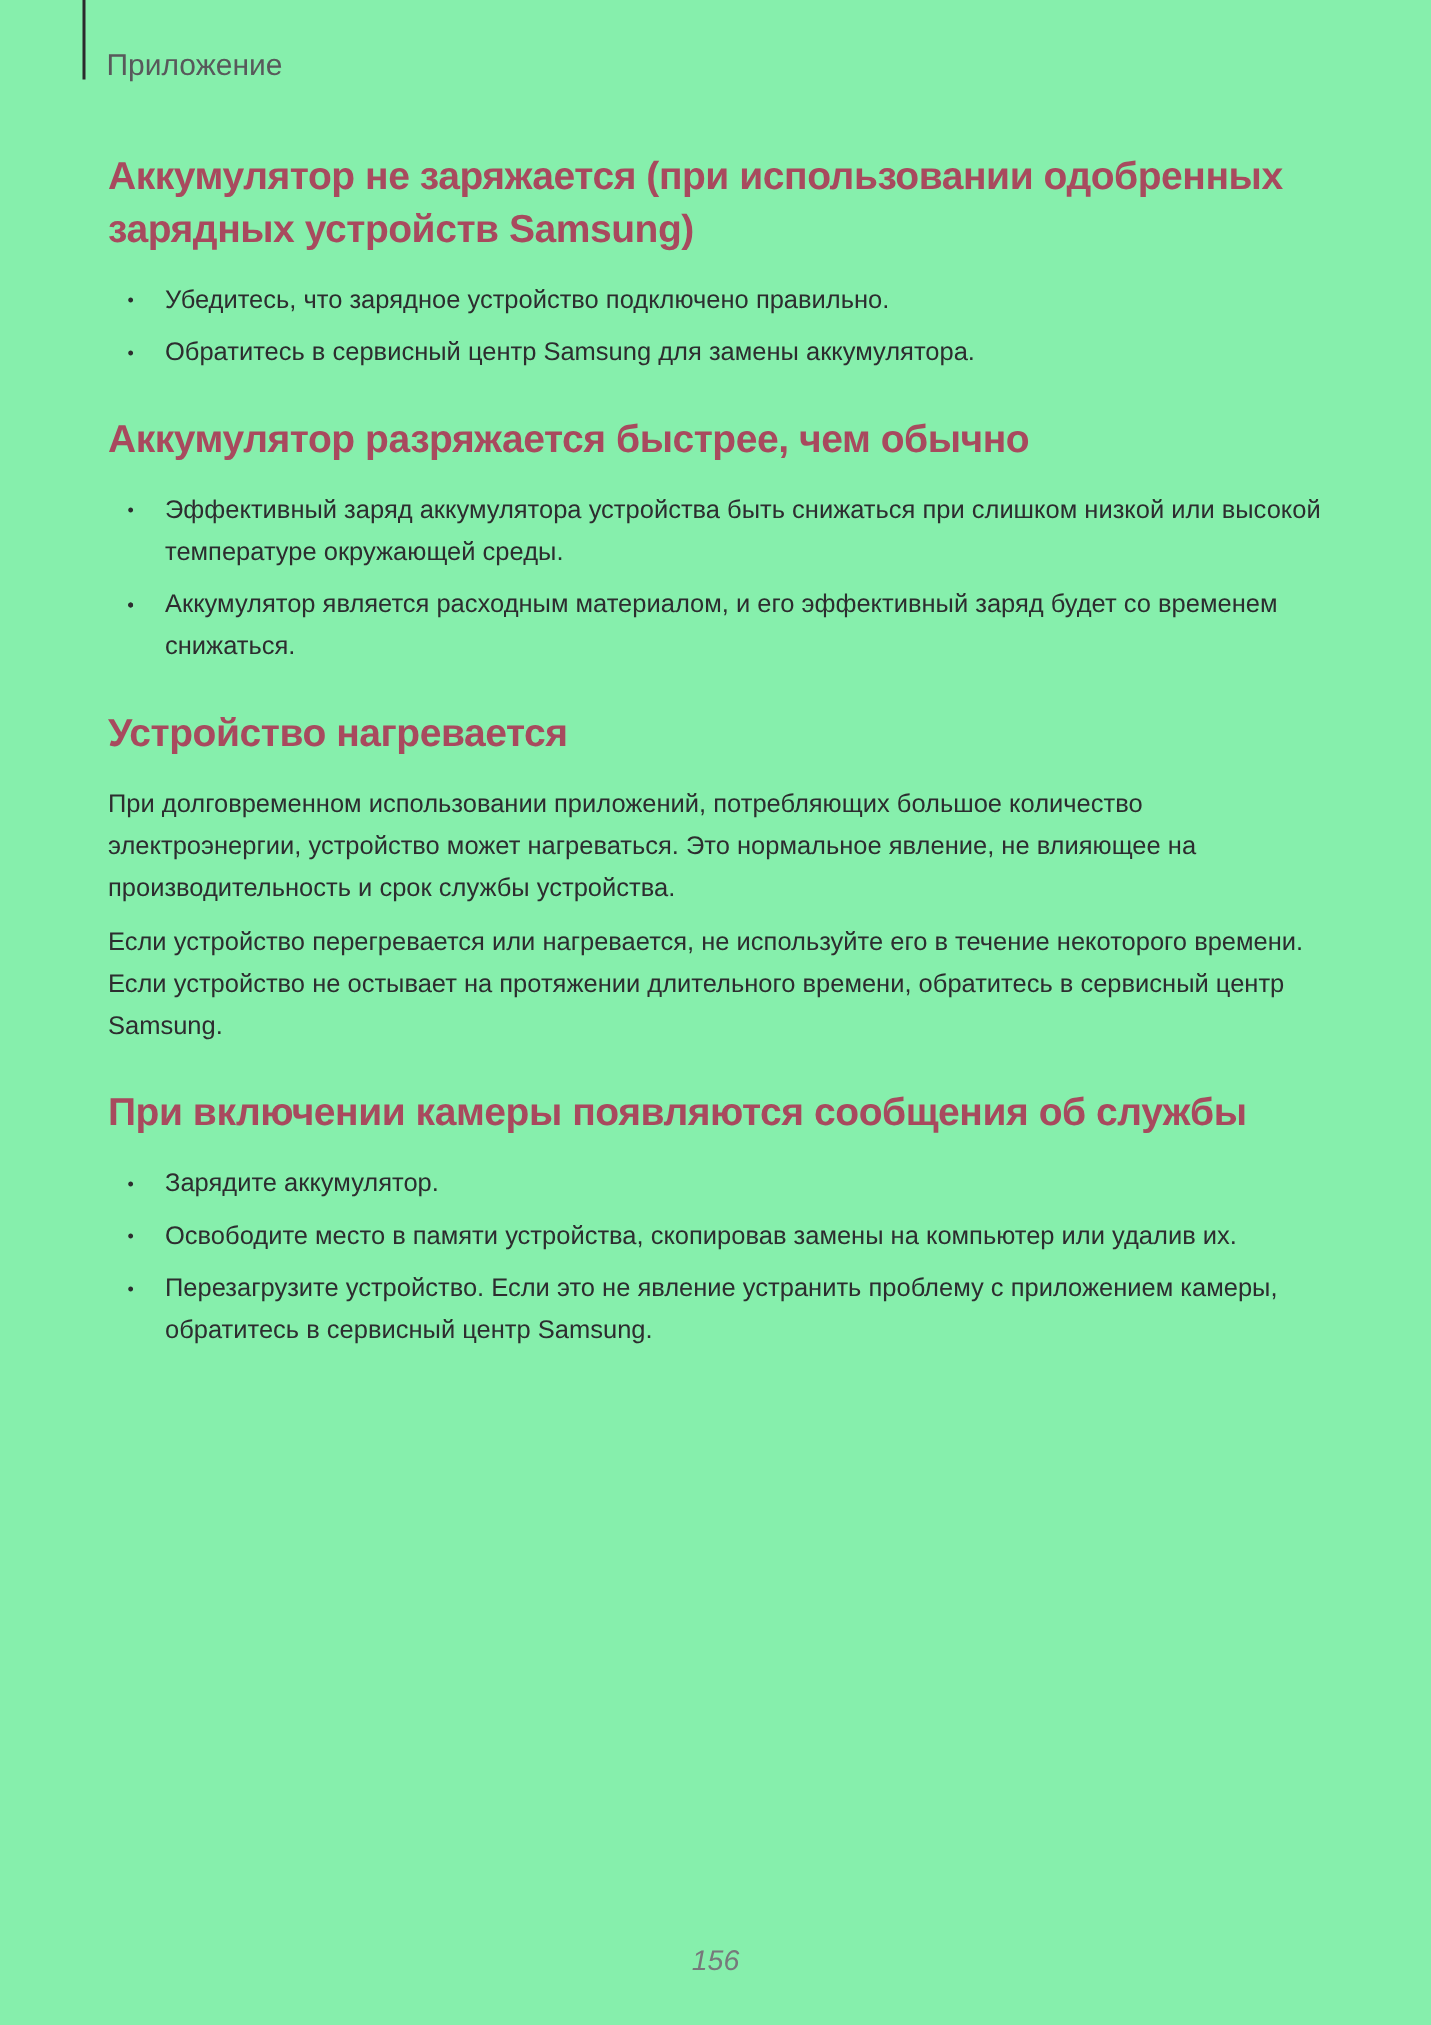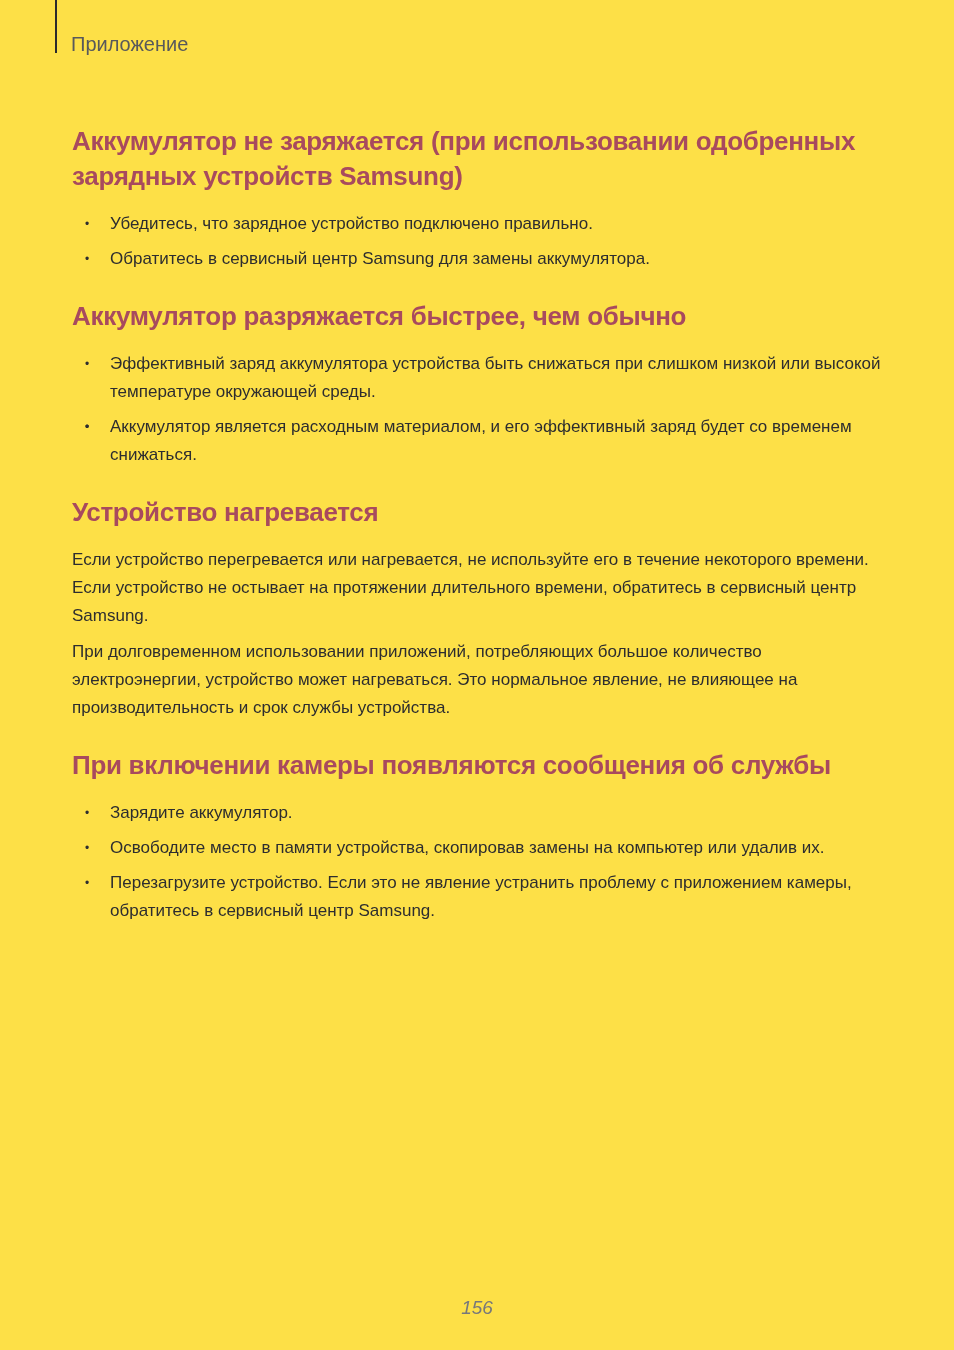--- a/index.html
+++ b/index.html
@@ -4,21 +4,21 @@
 <style>
   html, body {
     margin: 0;
     padding: 0;
     background: #ffffff;
   }
   .page {
     position: relative;
     width: 954px;
     height: 1350px;
-    background: #fde047;
+    background: #86efac;
     font-family: "Liberation Sans", "DejaVu Sans", sans-serif;
     overflow: hidden;
   }
   
   .page-header {
     position: absolute;
     left: 0;
     top: 0;
     width: 100%;
     height: 60px;
@@ -48,21 +48,21 @@
   }
   .section-heading {
     margin: 26px 0 16px 0;
     font-size: 26px;
     line-height: 35px;
     font-weight: 700;
     letter-spacing: -0.3px;
     color: #a84a5e;
   }
   .section:first-child .section-heading {
-    margin-top: 24px;
+    margin-top: 0;
   }
   .body-paragraph {
     margin: 0 0 8px 0;
     font-size: 17px;
     line-height: 28px;
     color: #2d2d2f;
   }
   .bullet-list {
     list-style: none;
     margin: 0 0 8px 0;
@@ -137,22 +137,22 @@
         </li>
         <li class="bullet-item">
           <span class="bullet-dot">•</span>
           <span>Аккумулятор является расходным материалом, и его эффективный заряд будет со временем снижаться.</span>
         </li>
       </ul>
     </div>
 
     <div class="section">
       <h2 class="section-heading">Устройство нагревается</h2>
+      <p class="body-paragraph">При долговременном использовании приложений, потребляющих большое количество электроэнергии, устройство может нагреваться. Это нормальное явление, не влияющее на производительность и срок службы устройства.</p>
       <p class="body-paragraph">Если устройство перегревается или нагревается, не используйте его в течение некоторого времени. Если устройство не остывает на протяжении длительного времени, обратитесь в сервисный центр Samsung.</p>
-      <p class="body-paragraph">При долговременном использовании приложений, потребляющих большое количество электроэнергии, устройство может нагреваться. Это нормальное явление, не влияющее на производительность и срок службы устройства.</p>
     </div>
 
     <div class="section">
       <h2 class="section-heading">При включении камеры появляются сообщения об службы</h2>
       <ul class="bullet-list">
         <li class="bullet-item">
           <span class="bullet-dot">•</span>
           <span>Зарядите аккумулятор.</span>
         </li>
         <li class="bullet-item">

